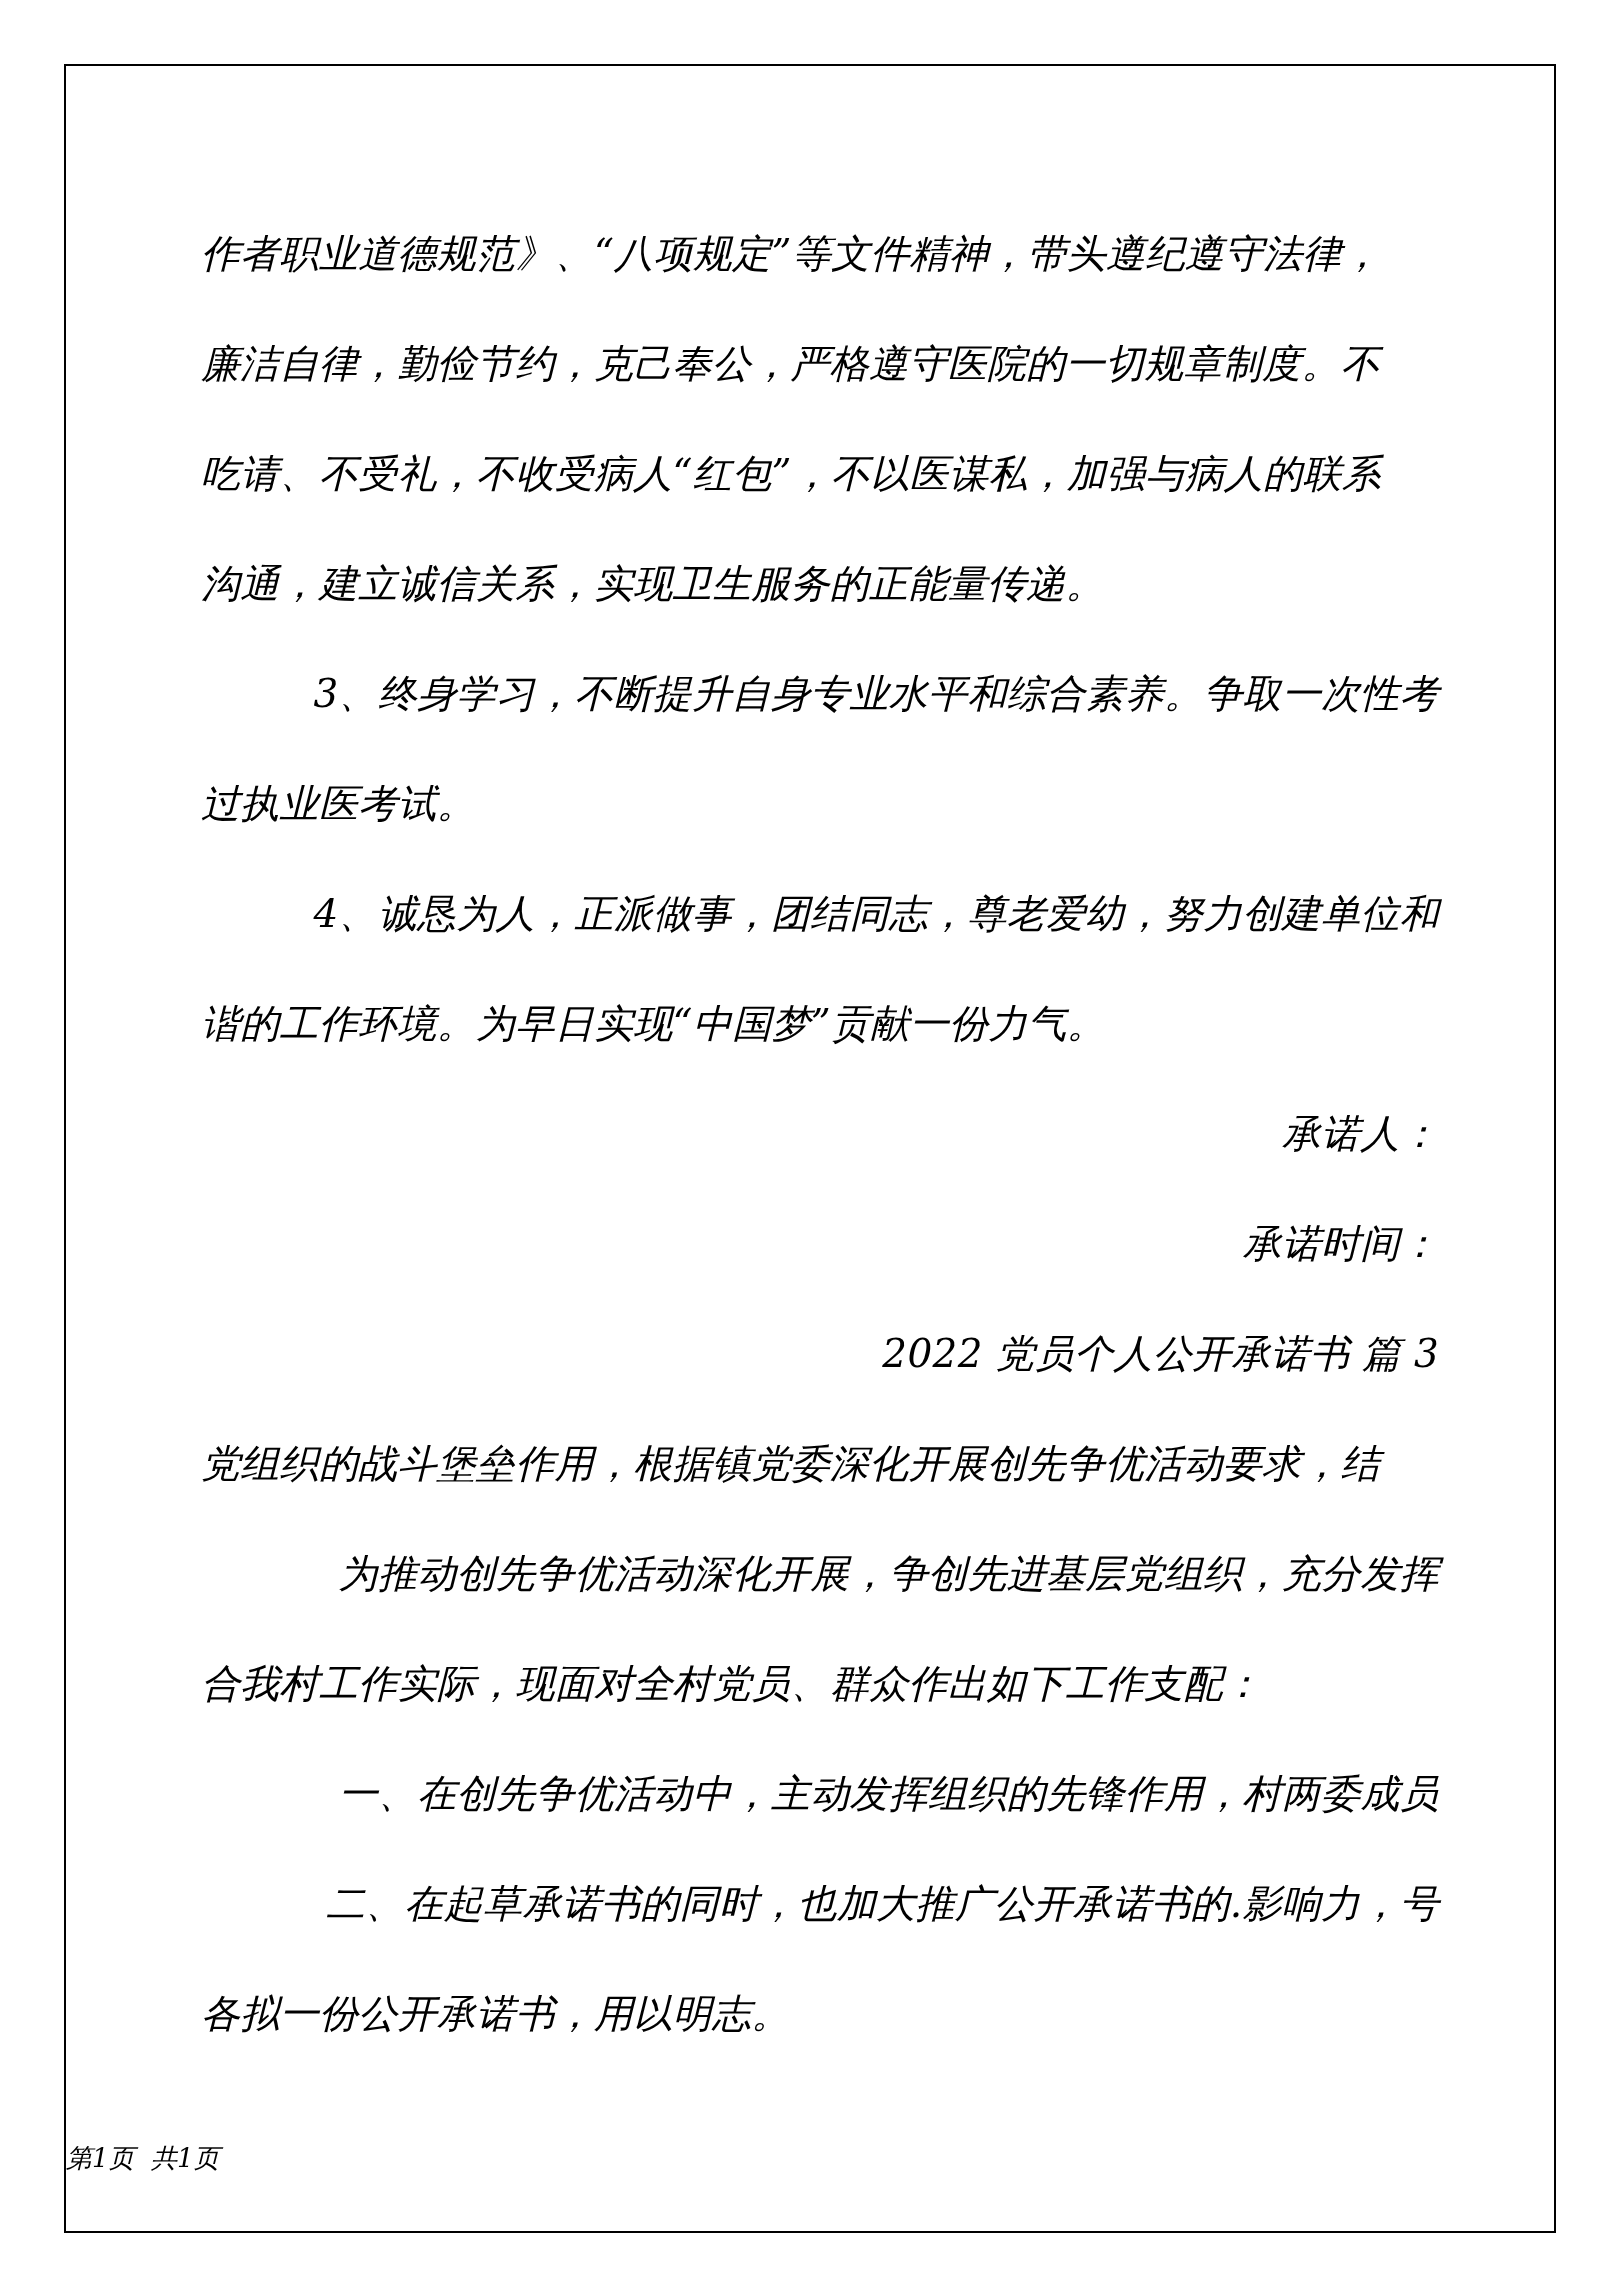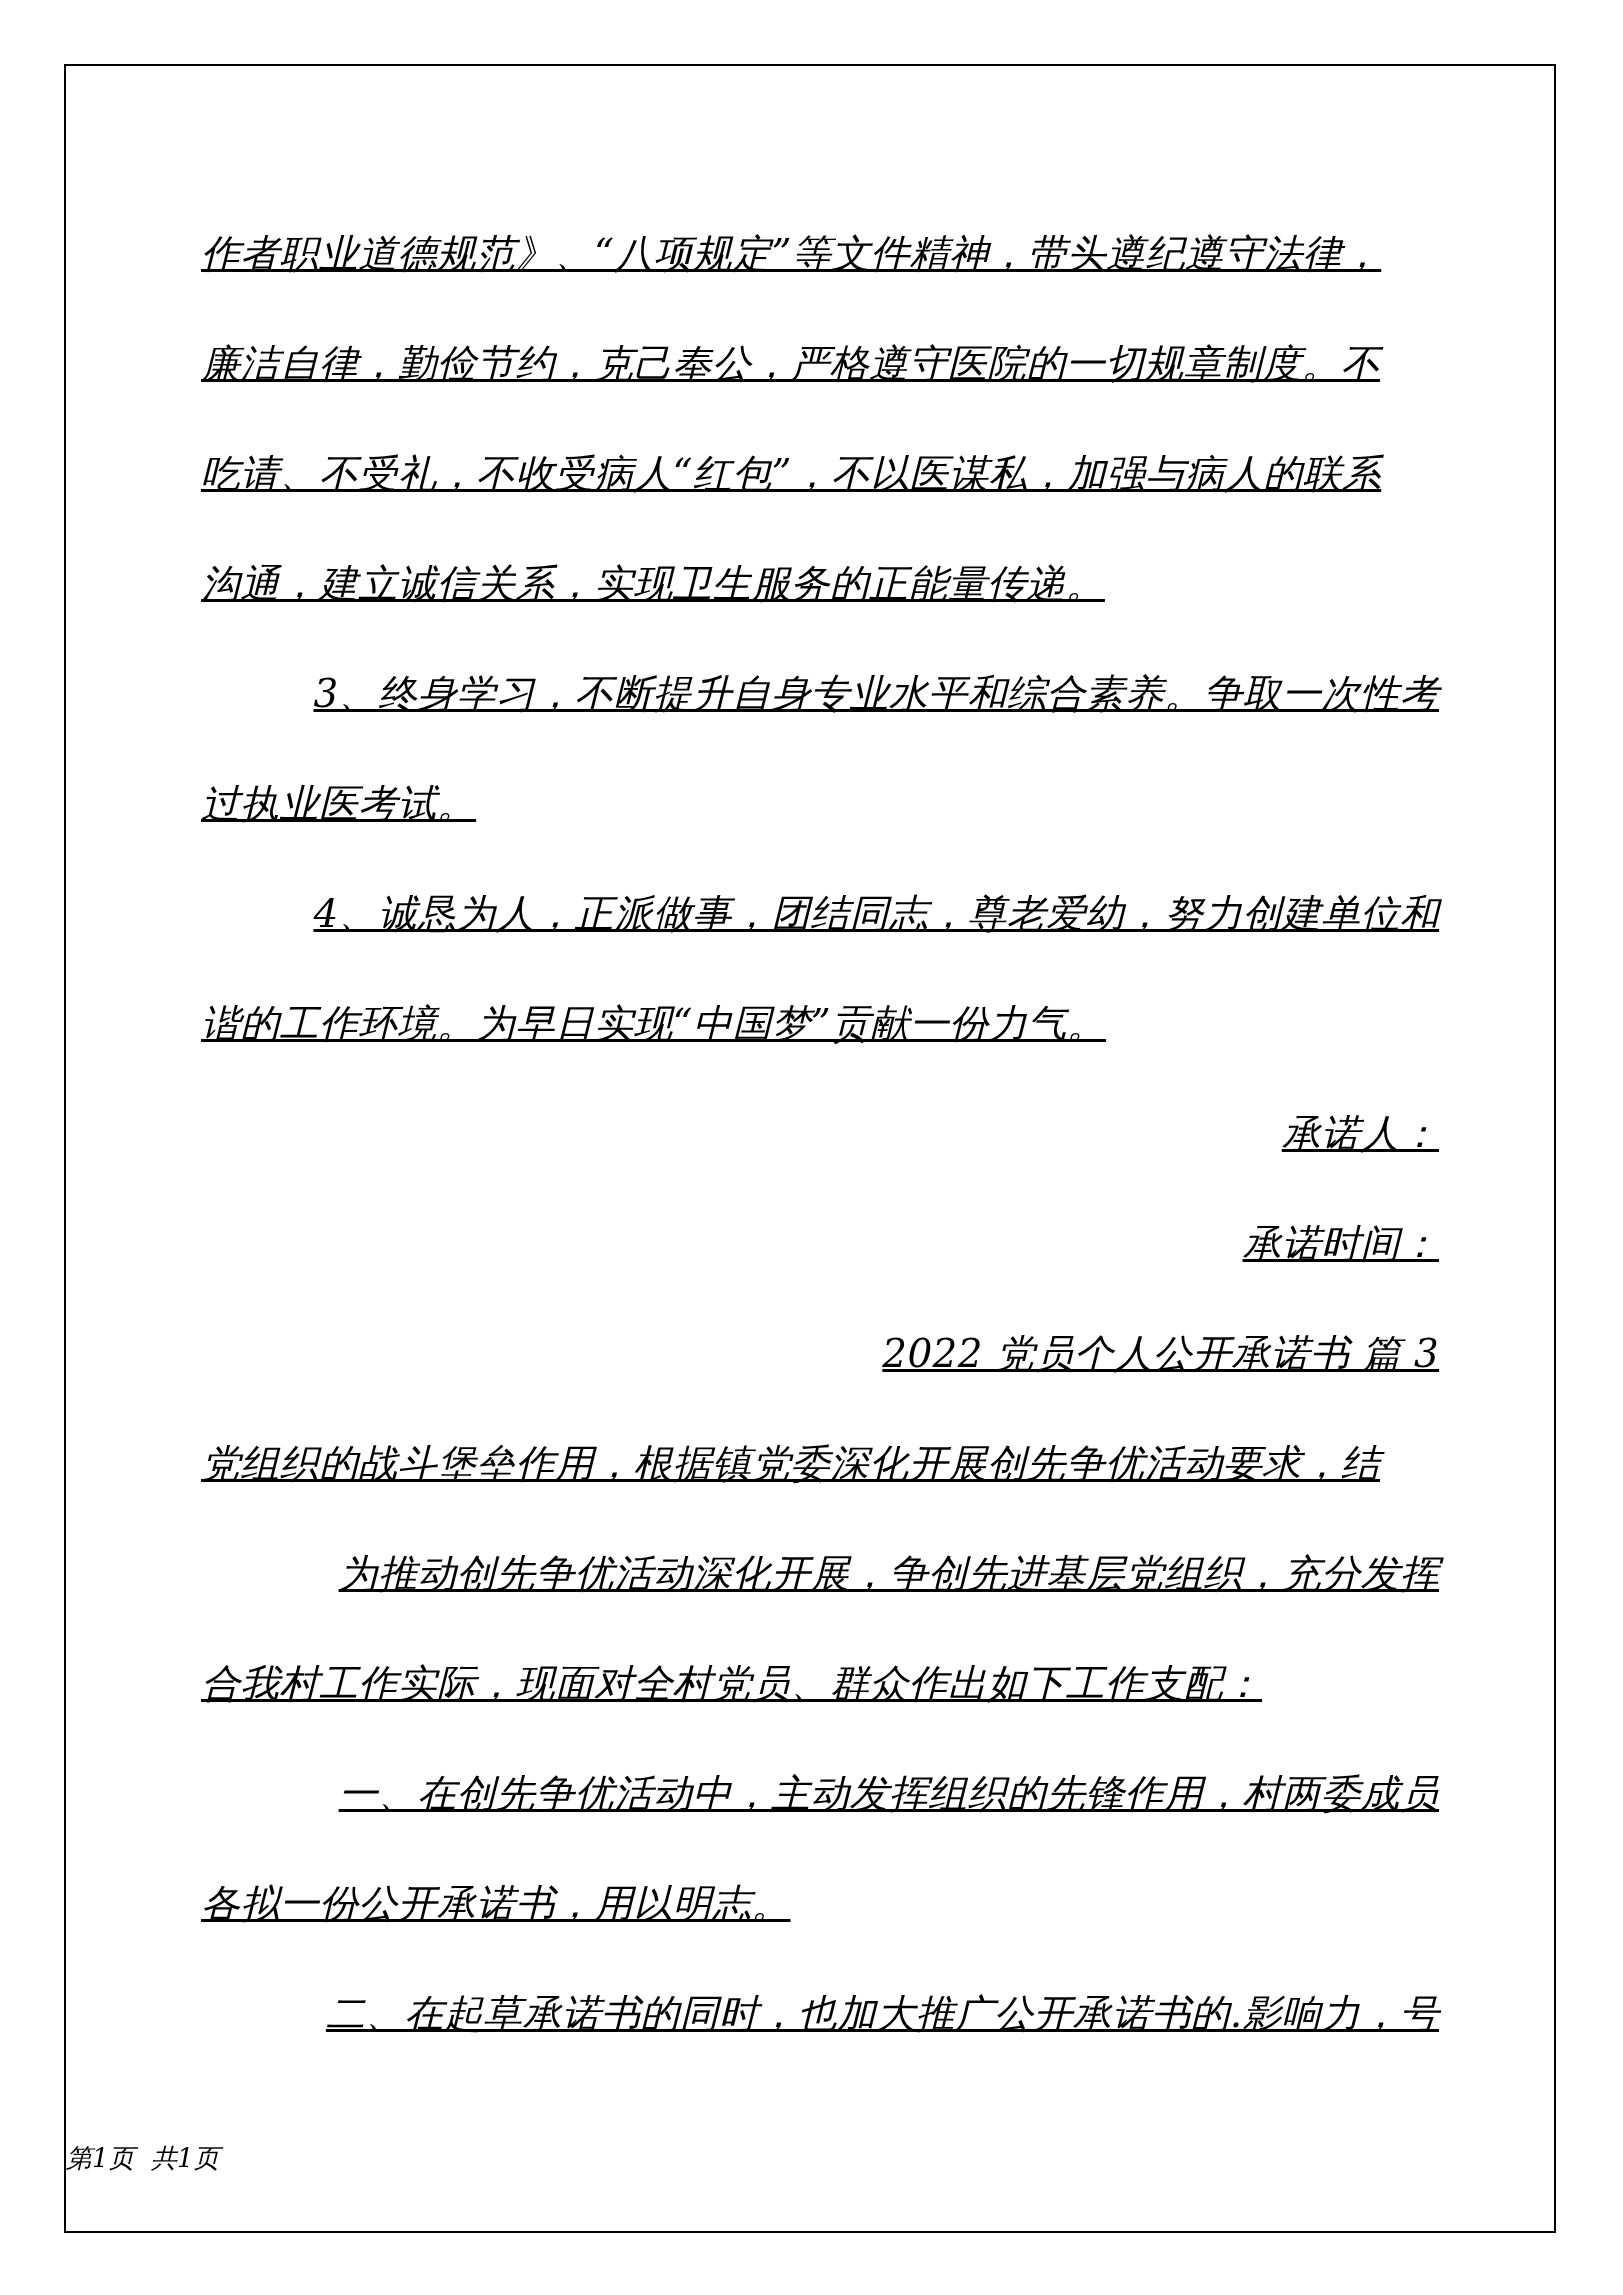--- a/index.html
+++ b/index.html
@@ -23,21 +23,20 @@
     width: 1488px;
     height: 2165px;
     border: 2.2px solid #000000;
     background: #ffffff;
   }
   .content {
     position: absolute;
     left: 135px;
     top: 133px;
     right: 115px;
-    text-decoration: underline;
   }
   .line {
     font-size: 39px;
     line-height: 110px;
     font-style: italic;
     letter-spacing: 0.3px;
     white-space: nowrap;
   }
   .line.indent {
     text-indent: 81px;
@@ -71,21 +70,21 @@
       <div class="line">过执业医考试。</div>
       <div class="line indent">4、诚恳为人，正派做事，团结同志，尊老爱幼，努力创建单位和</div>
       <div class="line">谐的工作环境。为早日实现“中国梦”贡献一份力气。</div>
       <div class="line indent">承诺人：</div>
       <div class="line indent">承诺时间：</div>
       <div class="line indent">2022 党员个人公开承诺书 篇 3</div>
       <div class="line">党组织的战斗堡垒作用，根据镇党委深化开展创先争优活动要求，结</div>
       <div class="line indent">为推动创先争优活动深化开展，争创先进基层党组织，充分发挥</div>
       <div class="line">合我村工作实际，现面对全村党员、群众作出如下工作支配：</div>
       <div class="line indent">一、在创先争优活动中，主动发挥组织的先锋作用，村两委成员</div>
+      <div class="line indent">二、在起草承诺书的同时，也加大推广公开承诺书的.影响力，号</div>
       <div class="line">各拟一份公开承诺书，用以明志。</div>
-      <div class="line indent">二、在起草承诺书的同时，也加大推广公开承诺书的.影响力，号</div>
     </div>
     <div class="footer">
       <span>第1页  共1页</span>
     </div>
   </div>
 </div>
 
 
 </body></html>

